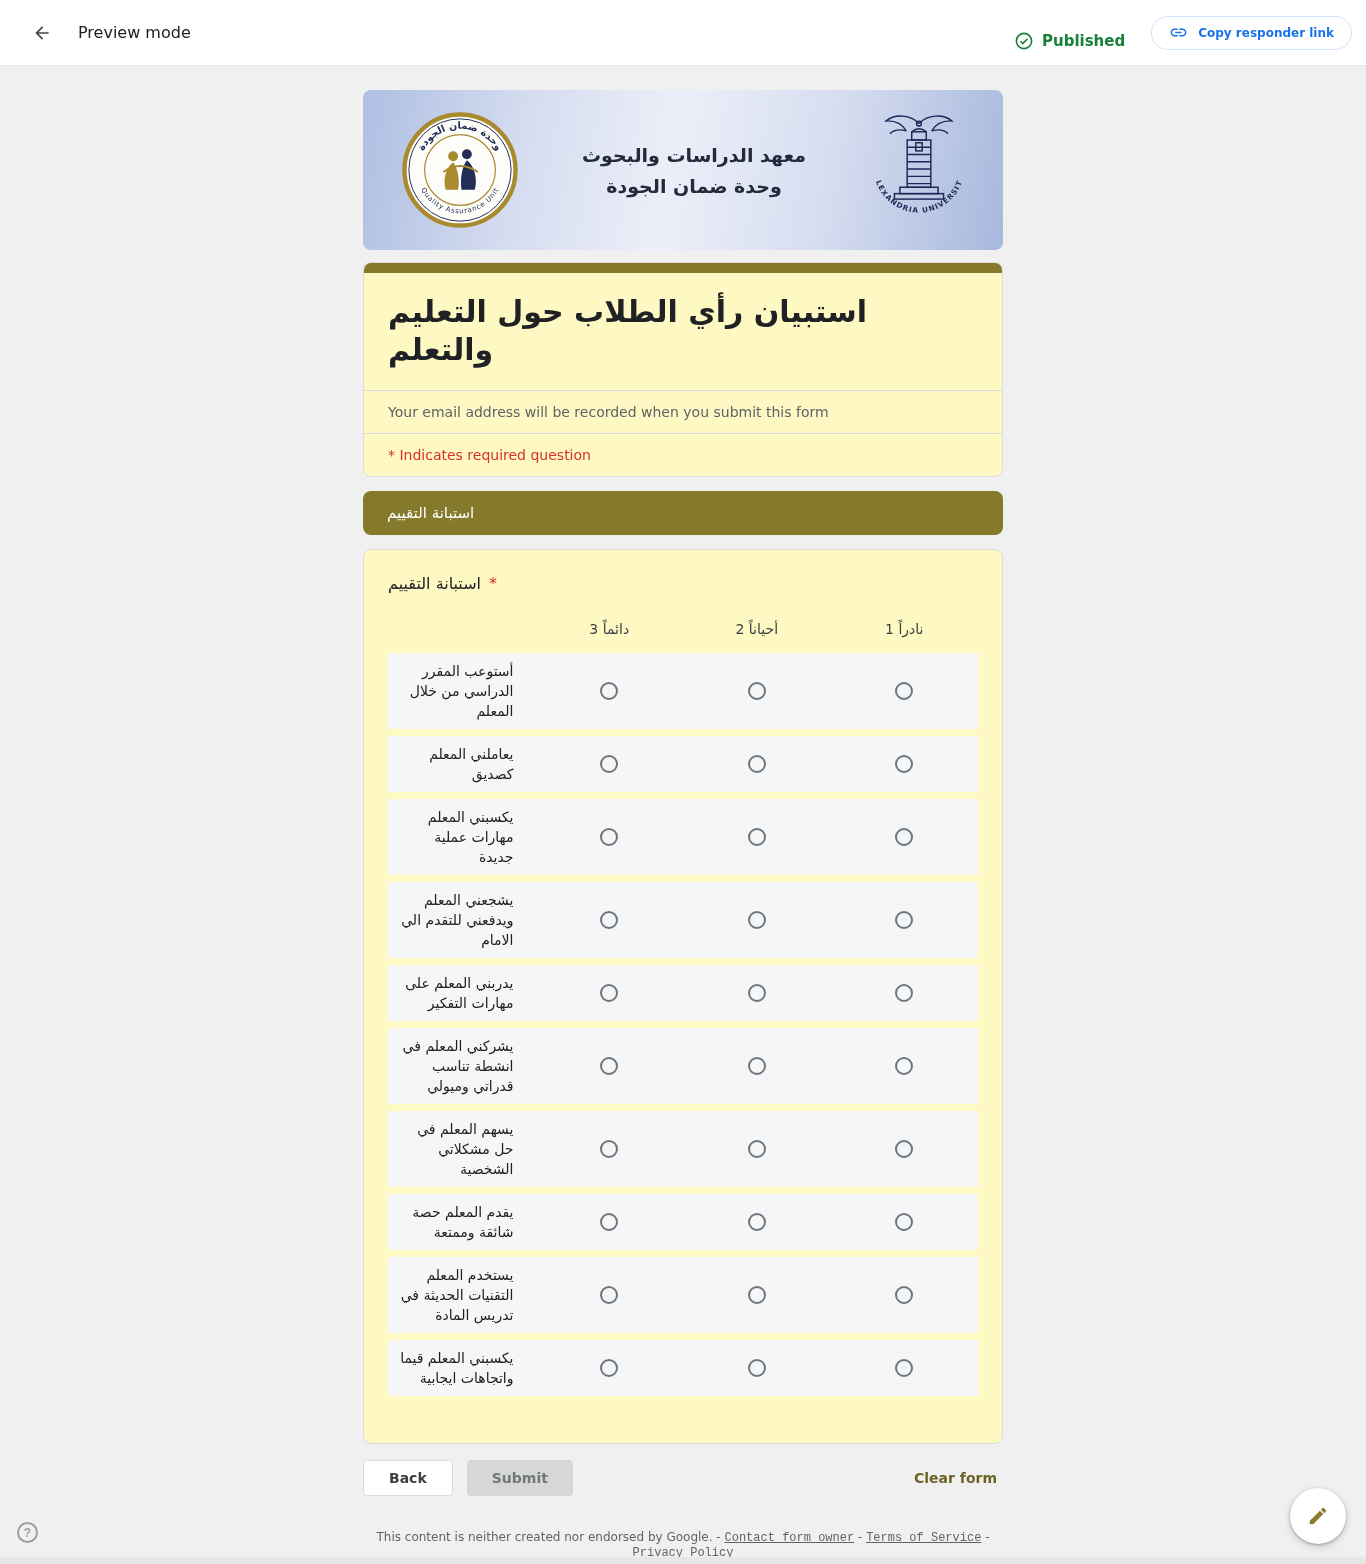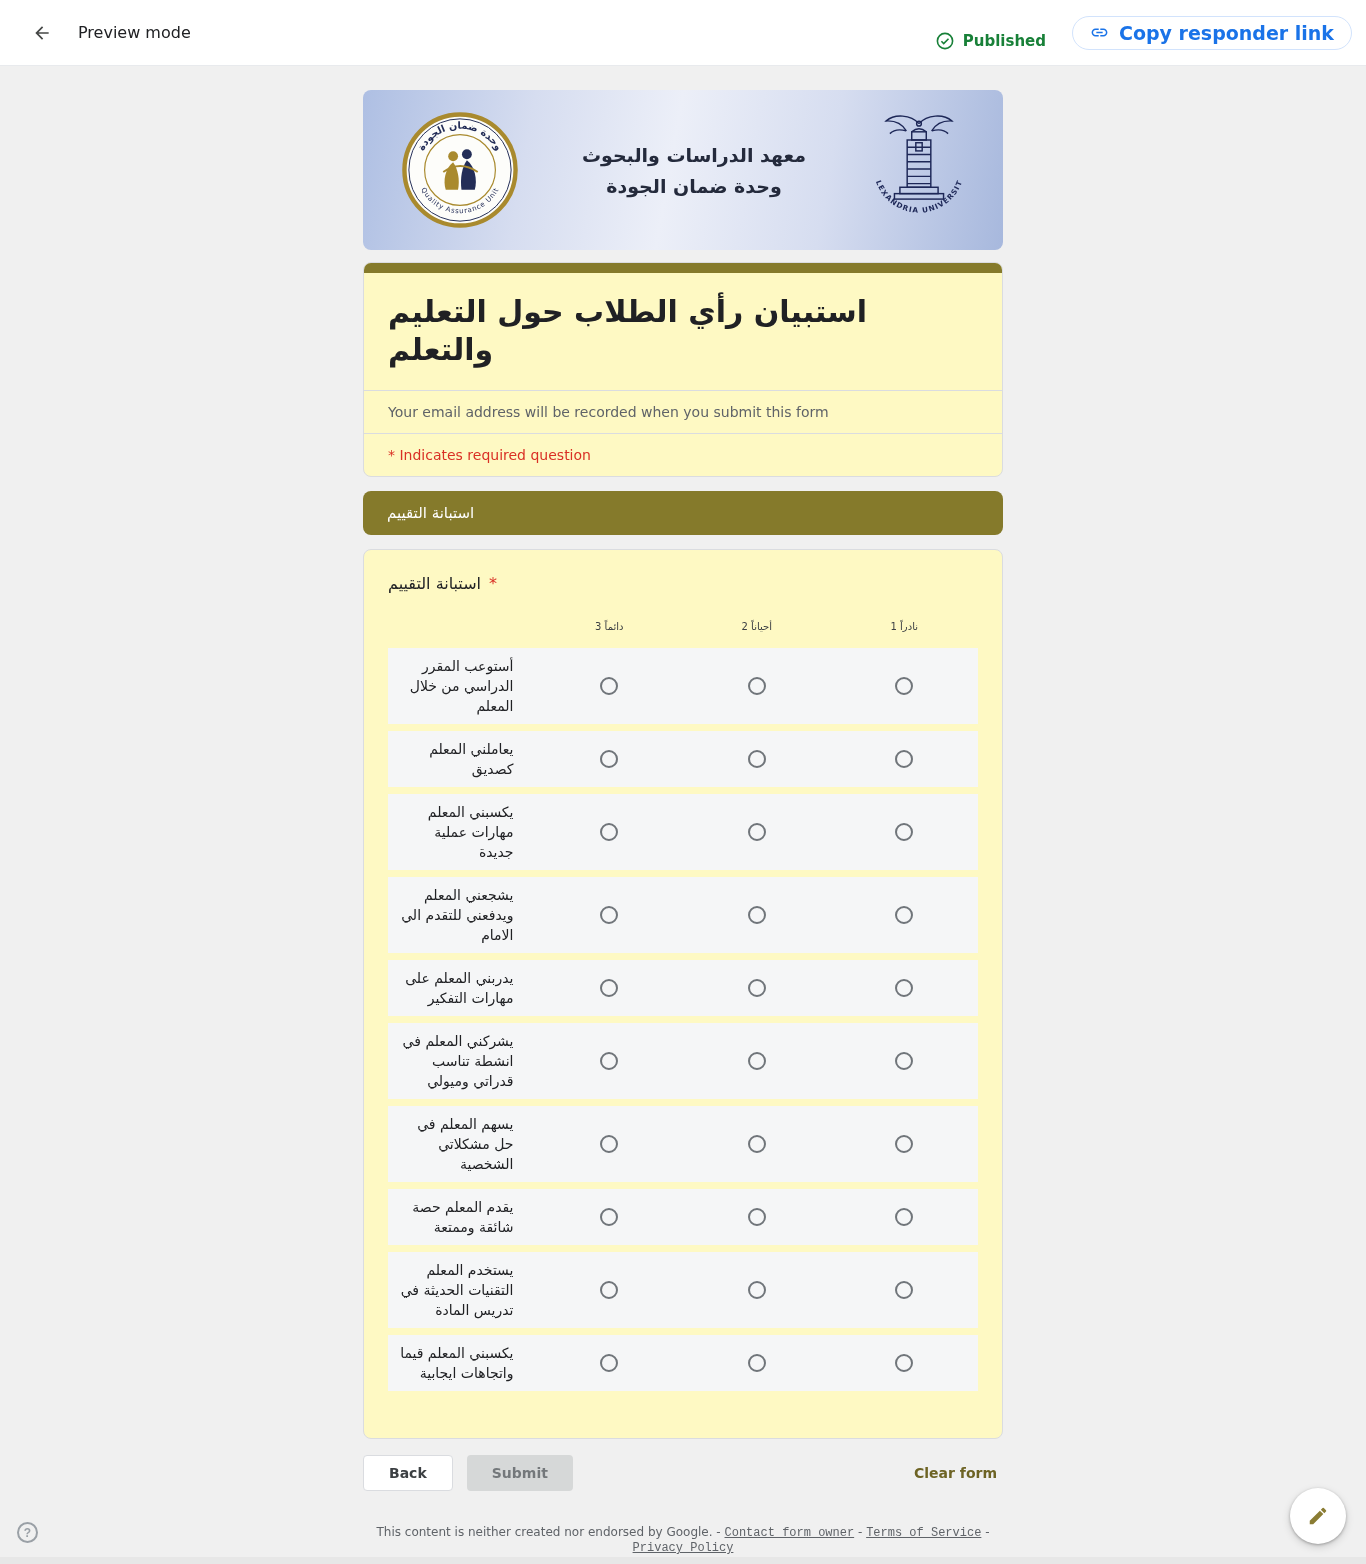--- a/index.html
+++ b/index.html
@@ -26,21 +26,21 @@
     padding:0 14px 0 30px;
   }
   .topbar-left{display:flex;align-items:center;gap:24px;}
   .back-btn{width:24px;height:24px;display:flex;align-items:center;justify-content:center;cursor:pointer;border:none;background:none;padding:0;}
   .topbar-title{font-size:16px;color:#202124;}
   .topbar-right{display:flex;align-items:flex-end;gap:26px;}
   .published{display:flex;align-items:center;gap:9px;color:var(--green);font-size:15px;font-weight:700;}
   .copy-link-btn{
     display:flex;align-items:center;gap:10px;height:34px;padding:0 17px;
     border:1px solid #d2e3fc;border-radius:17px;background:#fff;
-    color:var(--blue);font-size:19px;font-weight:700;cursor:pointer;
+    color:var(--blue);font-size:12px;font-weight:700;cursor:pointer;
     font-family:"DejaVu Sans","Liberation Sans",sans-serif;
   }
 
   
   .main{padding-top:24px;}
   .form-col{width:640px;margin:0 auto;}
 
   
   .banner{
     height:160px;border-radius:8px;margin-bottom:12px;
@@ -65,21 +65,21 @@
   }
 
   .question-card{padding:24px 24px 40px;}
   .q-title{font-size:16px;margin-bottom:28px;}
   .q-title .ar{unicode-bidi:embed;}
   .req{color:var(--red);margin-left:8px;}
 
   
   .grid-header{display:flex;margin-bottom:16px;}
   .col-spacer{width:25%;}
-  .opt-head{width:25%;text-align:center;font-size:10px;color:#3c4043;direction:ltr;}
+  .opt-head{width:25%;text-align:center;font-size:14px;color:#3c4043;direction:ltr;}
   .grid-row{
     display:flex;align-items:center;background:#f5f6f7;
     margin-bottom:7px;min-height:56px;padding:8px 0;
   }
   .row-label{
     width:25%;padding:0 22px 0 10px;direction:rtl;text-align:right;
     font-size:14px;line-height:20px;color:#202124;
   }
   .row-options{width:75%;display:flex;}
   .opt-cell{width:33.333%;display:flex;justify-content:center;}

